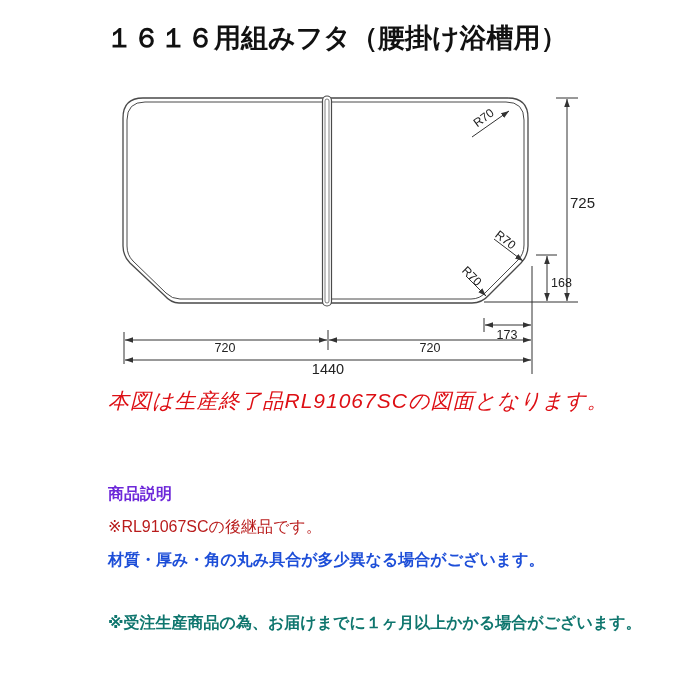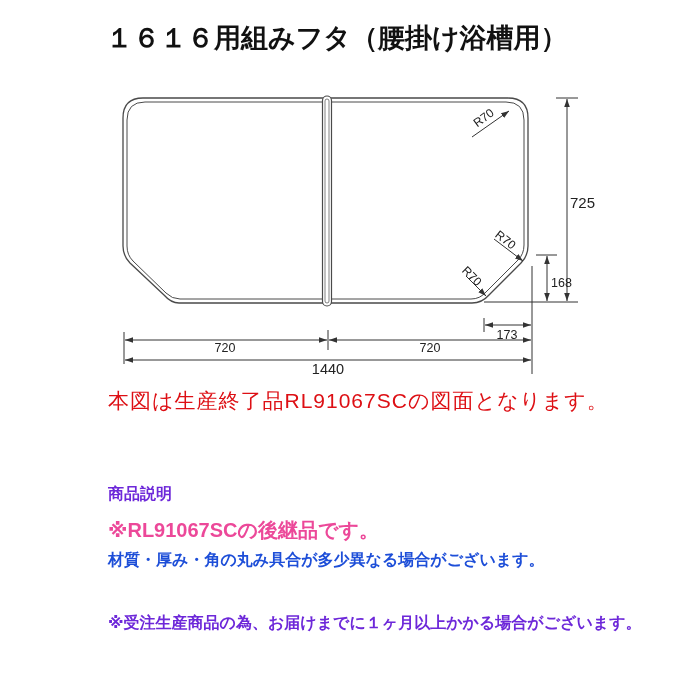--- a/index.html
+++ b/index.html
@@ -7,32 +7,32 @@
     position:relative;width:700px;height:700px;background:#ffffff;
     font-family:"Liberation Sans","DejaVu Sans",sans-serif;overflow:hidden;
   }
   .title{
     position:absolute;left:106px;top:20px;font-size:27px;font-weight:bold;
     color:#111;letter-spacing:0px;white-space:nowrap;
   }
   .diagram-svg{position:absolute;left:0;top:0;width:700px;height:400px;}
   .note-red{
     position:absolute;left:108px;top:387px;font-size:21px;color:#dd0f14;
-    letter-spacing:1px;white-space:nowrap;
+    letter-spacing:1px;white-space:nowrap;font-style:italic;
   }
   .spec-line{
     position:absolute;left:108px;top:454px;font-size:16px;font-weight:bold;
     color:#1a1a1a;white-space:nowrap;
   }
   .desc-header{position:absolute;left:108px;top:484px;font-size:16px;font-weight:bold;color:#6d28d9;}
-  .desc1{position:absolute;left:108px;top:517px;font-size:20px;font-weight:bold;color:#ec4899;white-space:nowrap;}
+  .desc1{position:absolute;left:108px;top:517px;font-size:16px;font-weight:normal;color:#b91c1c;white-space:nowrap;}
   .desc2{position:absolute;left:108px;top:550px;font-size:16px;font-weight:bold;color:#1d4ed8;white-space:nowrap;}
   .warning-red{
     position:absolute;left:108px;top:613px;font-size:16px;font-weight:bold;
-    color:#6d28d9;white-space:nowrap;
+    color:#0f766e;white-space:nowrap;
   }
   svg text{fill:#222;font-family:"Liberation Sans","DejaVu Sans",sans-serif;}
 </style>
 </head>
 <body>
 
 <div class="page">
 
   <div class="title">１６１６用組みフタ（腰掛け浴槽用）</div>
 

